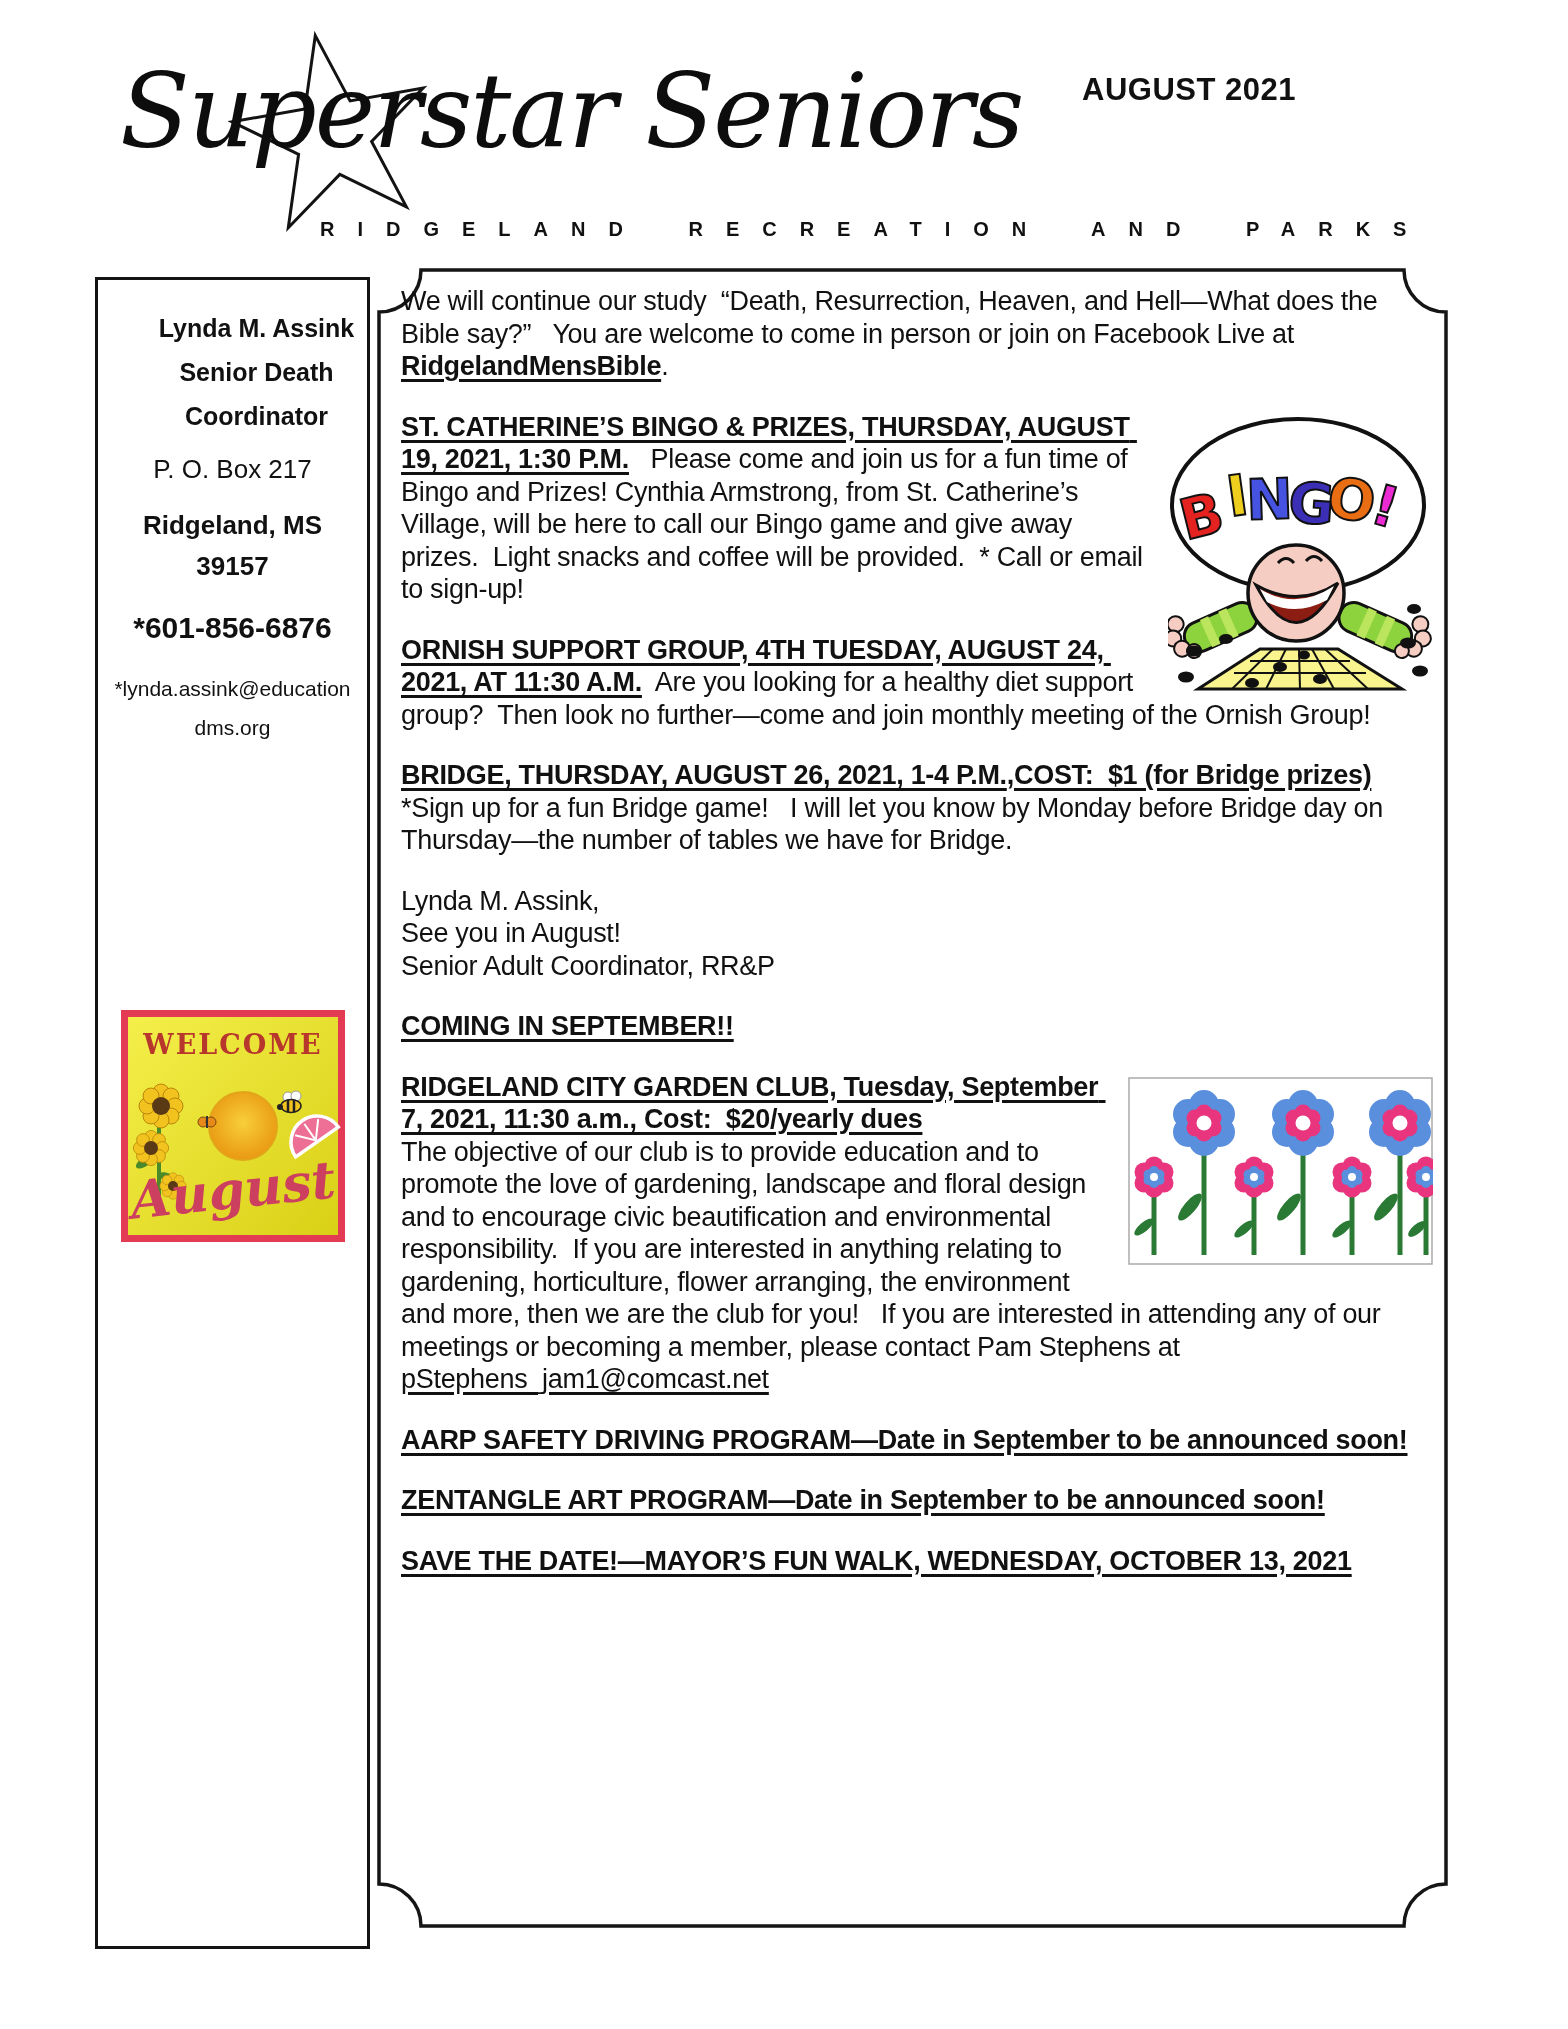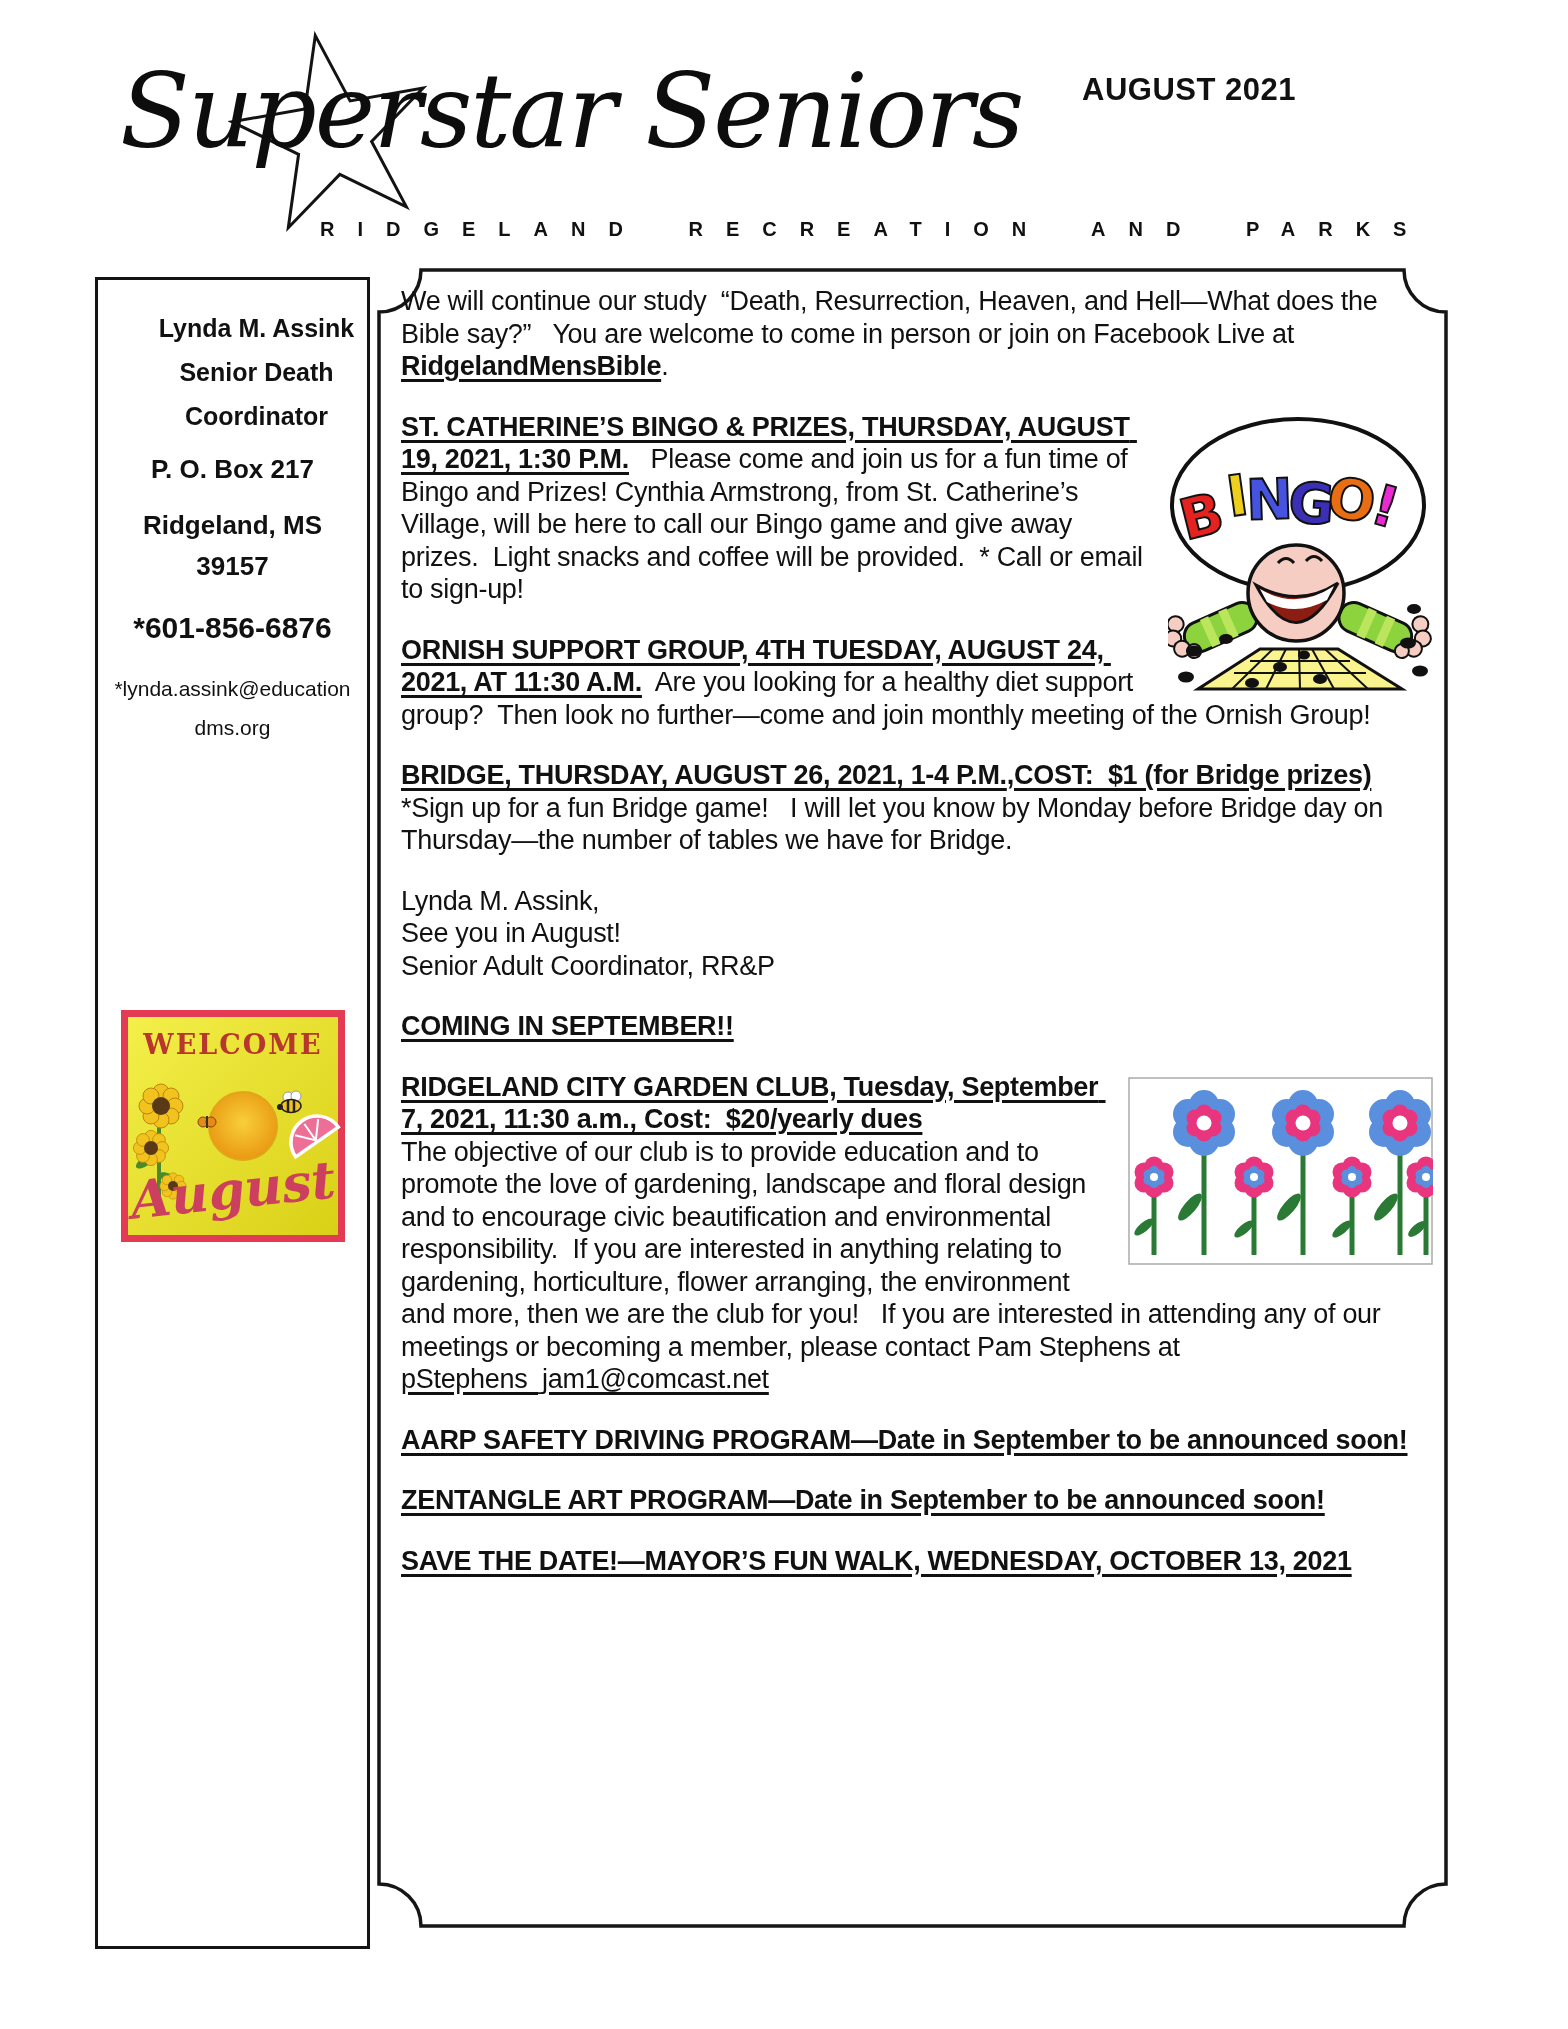--- a/index.html
+++ b/index.html
@@ -12,21 +12,21 @@
     font-size:102px;letter-spacing:-2px;color:#0d0d0d;white-space:nowrap;}
   .star-wrap{position:absolute;left:186px;top:26px;z-index:1;}
   .issue-date{position:absolute;left:1040px;top:72px;font-size:31px;font-weight:bold;letter-spacing:.5px;}
   .subtitle{position:absolute;left:278px;top:218px;font-size:20px;font-weight:bold;
     letter-spacing:23px;word-spacing:14px;white-space:nowrap;}
 
   
   .sidebar{position:absolute;left:95px;top:277px;width:275px;height:1672px;
     border:3px solid #141414;box-sizing:border-box;text-align:center;}
   .sb-name{margin-top:26px;font-size:25px;font-weight:bold;line-height:44px;margin-left:48px;}
-  .sb-pobox{margin-top:16px;font-size:26px;font-weight:bold;}
+  .sb-pobox{margin-top:16px;font-size:26px;font-weight:normal;}
   .sb-city{margin-top:20px;font-size:26px;font-weight:bold;line-height:41px;}
   .sb-phone{margin-top:24px;font-size:30px;font-weight:bold;}
   .sb-email{margin-top:24px;font-size:21px;line-height:39px;}
   .welcome-wrap{position:absolute;top:730px;left:50%;transform:translateX(-50%);}
   .logo-wrap{position:absolute;top:1438px;left:50%;transform:translateX(-50%);}
 
   
   .main{position:absolute;left:377px;top:268px;width:1071px;height:1660px;}
   .frame-svg{position:absolute;left:0;top:0;}
   .content{position:absolute;left:24px;top:17px;right:15px;bottom:4px;

